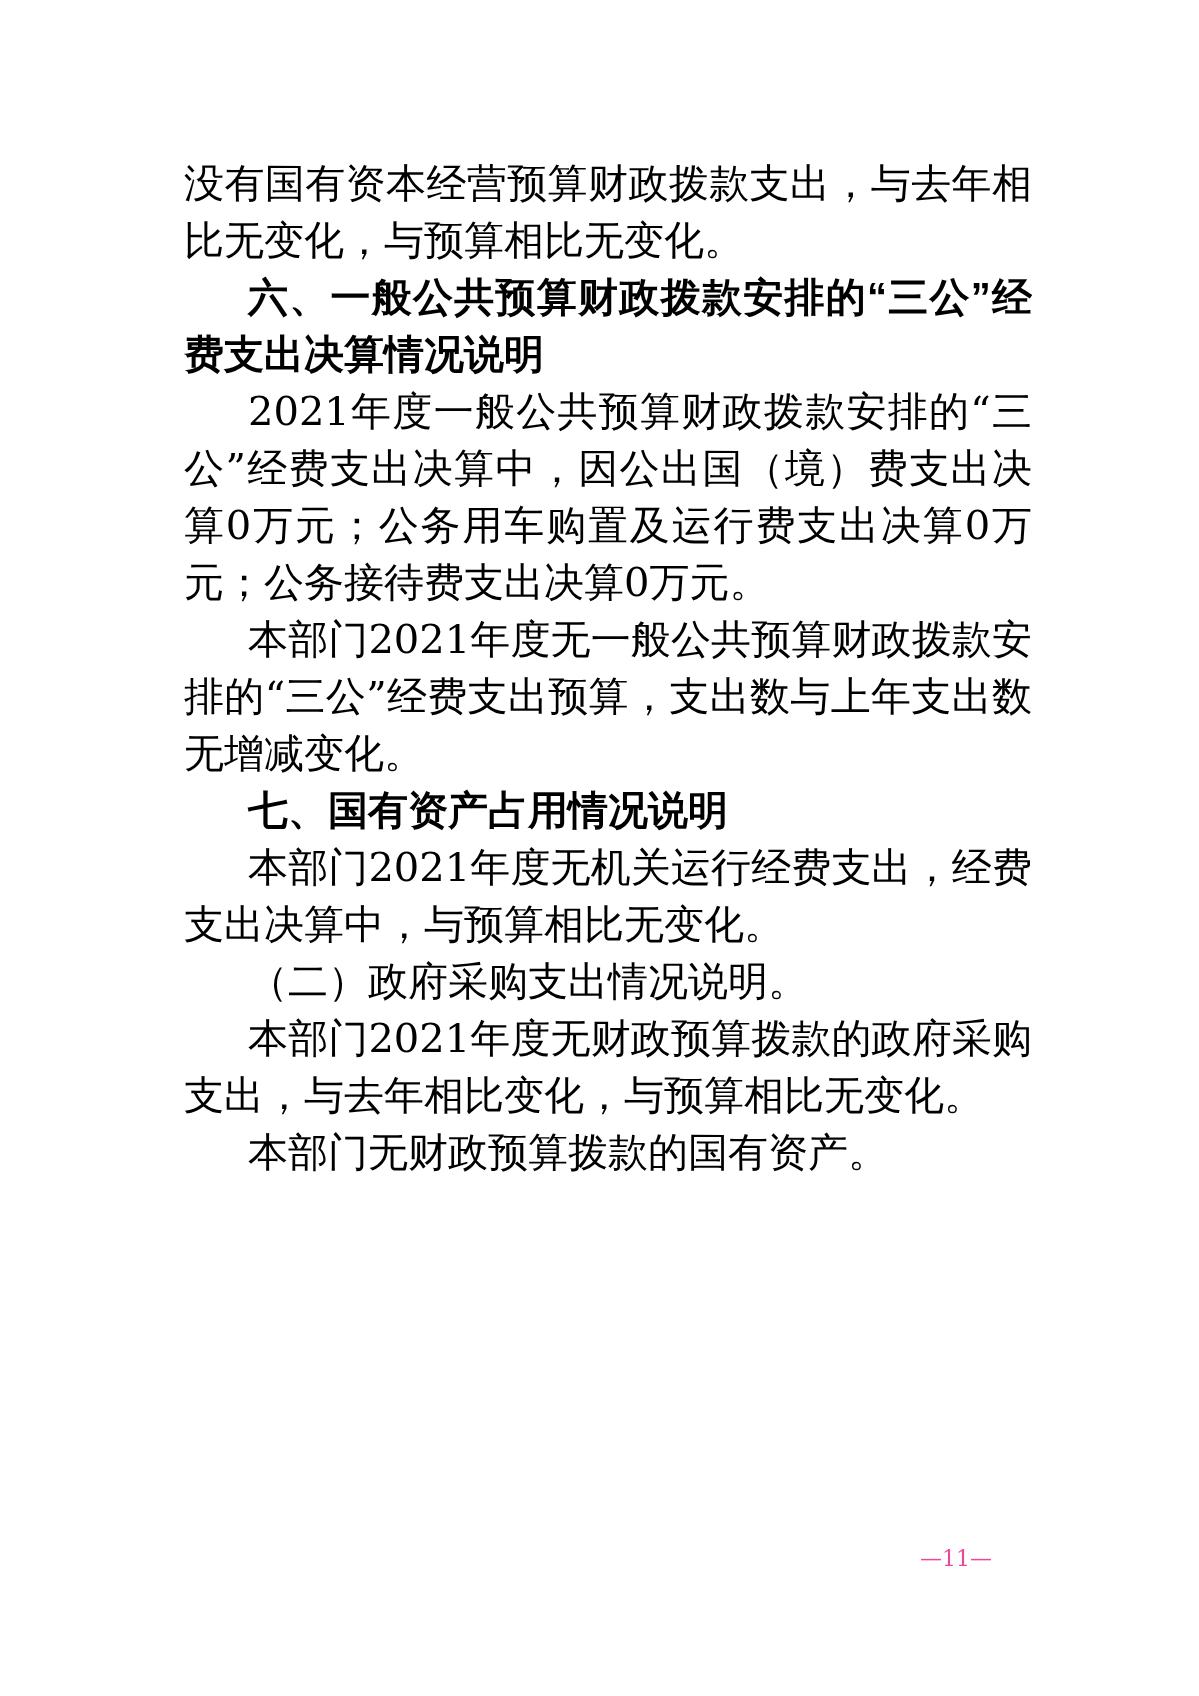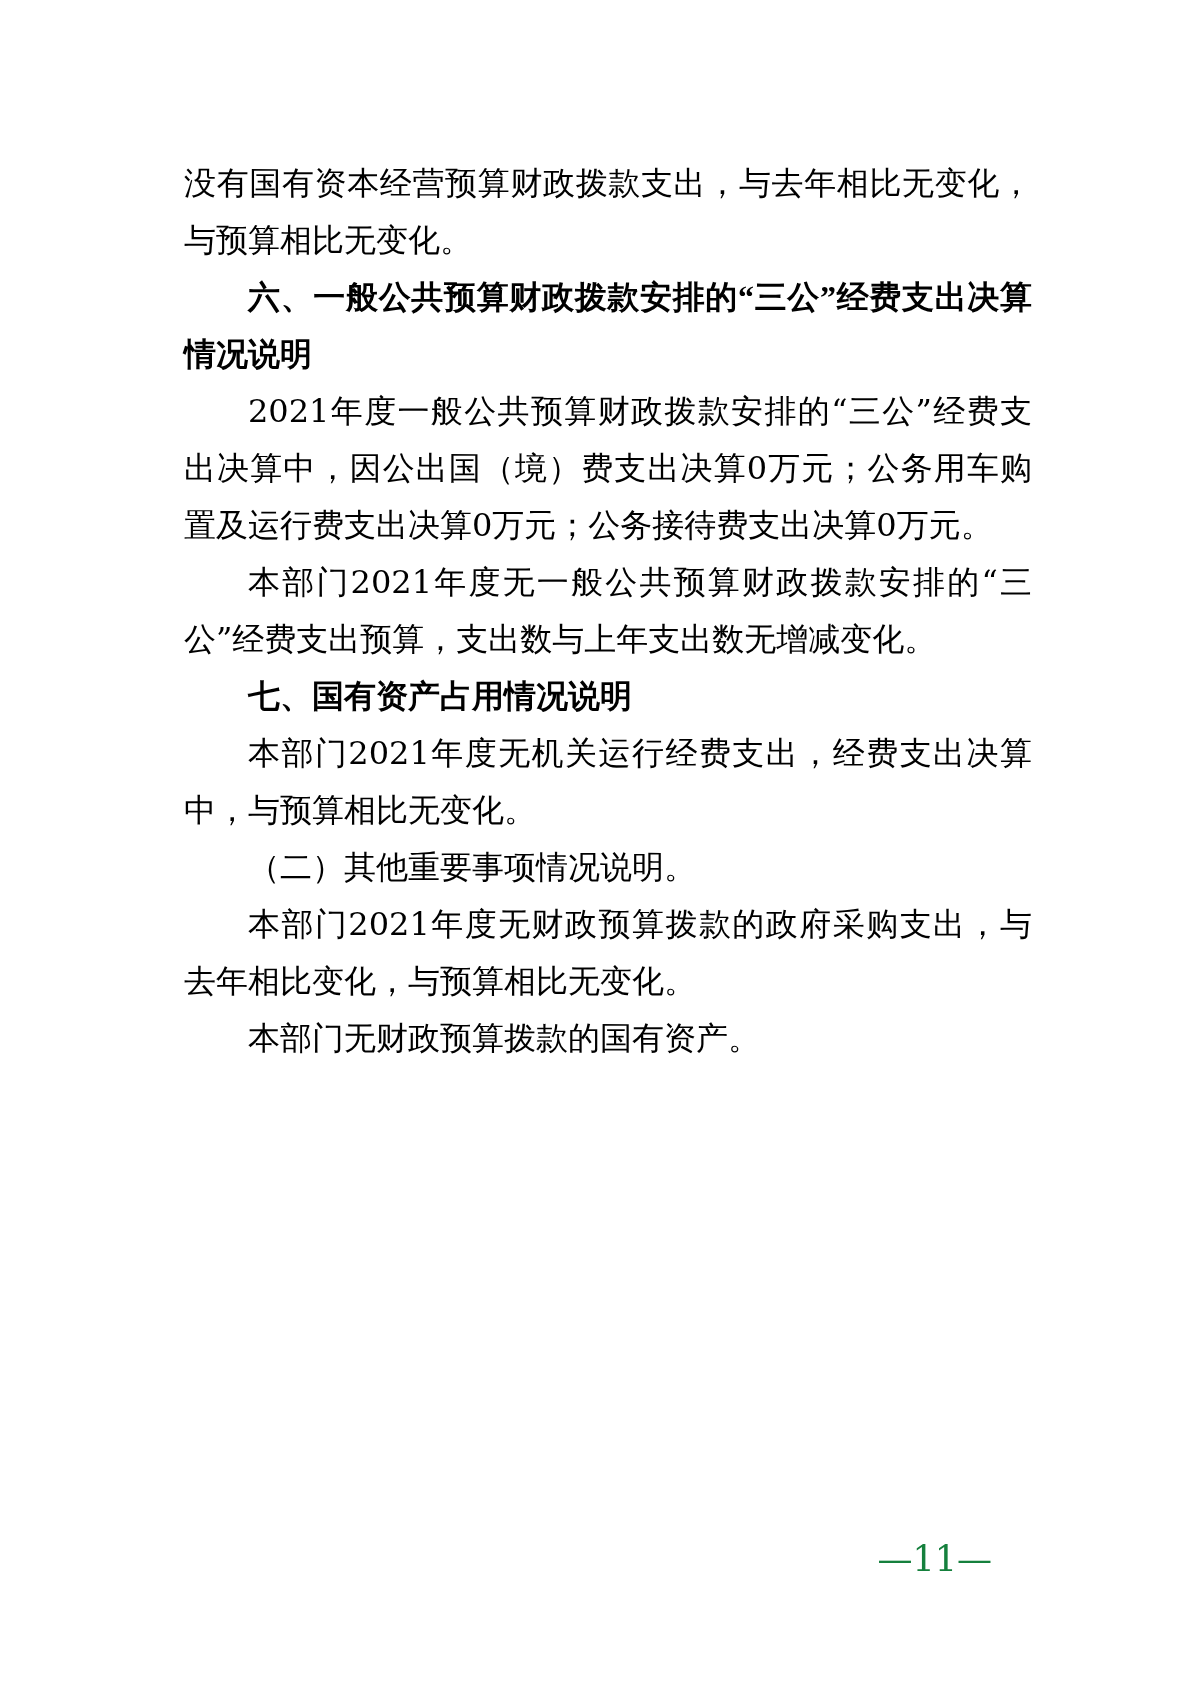--- a/index.html
+++ b/index.html
@@ -14,56 +14,56 @@
     background: #ffffff;
     overflow: hidden;
     font-family: "DejaVu Serif", "Liberation Serif", serif;
     color: #000000;
   }
   .content {
     position: absolute;
     left: 184px;
     top: 155px;
     width: 848px;
-    font-size: 32px;
+    font-size: 40px;
     line-height: 57px;
     text-align: justify;
     text-justify: inter-ideograph;
   }
   .content p {
     margin: 0;
     padding: 0;
     text-indent: 64px;
   }
   .content p.continuation {
     text-indent: 0;
   }
   .content p.heading {
-    font-family: Liberation Serif, serif;
+    font-family: Liberation Sans, sans-serif;
     font-weight: 700;
   }
   .page-number {
     position: absolute;
     top: 1541px;
     right: 207px;
-    font-size: 35px;
+    font-size: 22px;
     line-height: 36px;
     font-family: "DejaVu Serif", "Liberation Serif", serif;
-    color: #15803d;
+    color: #ec4899;
   }
 </style>
 </head>
 <body>
 
 <div class="page">
   <div class="content">
     <p class="continuation">没有国有资本经营预算财政拨款支出，与去年相比无变化，与预算相比无变化。</p>
     <p class="heading">六、一般公共预算财政拨款安排的“三公”经费支出决算情况说明</p>
     <p>2021年度一般公共预算财政拨款安排的“三公”经费支出决算中，因公出国（境）费支出决算0万元；公务用车购置及运行费支出决算0万元；公务接待费支出决算0万元。</p>
     <p>本部门2021年度无一般公共预算财政拨款安排的“三公”经费支出预算，支出数与上年支出数无增减变化。</p>
     <p class="heading">七、国有资产占用情况说明</p>
     <p>本部门2021年度无机关运行经费支出，经费支出决算中，与预算相比无变化。</p>
-    <p>（二）其他重要事项情况说明。</p>
+    <p>（二）政府采购支出情况说明。</p>
     <p>本部门2021年度无财政预算拨款的政府采购支出，与去年相比变化，与预算相比无变化。</p>
     <p>本部门无财政预算拨款的国有资产。</p>
   </div>
   <div class="page-number">—11—</div>
 </div>
 
 </body></html>

